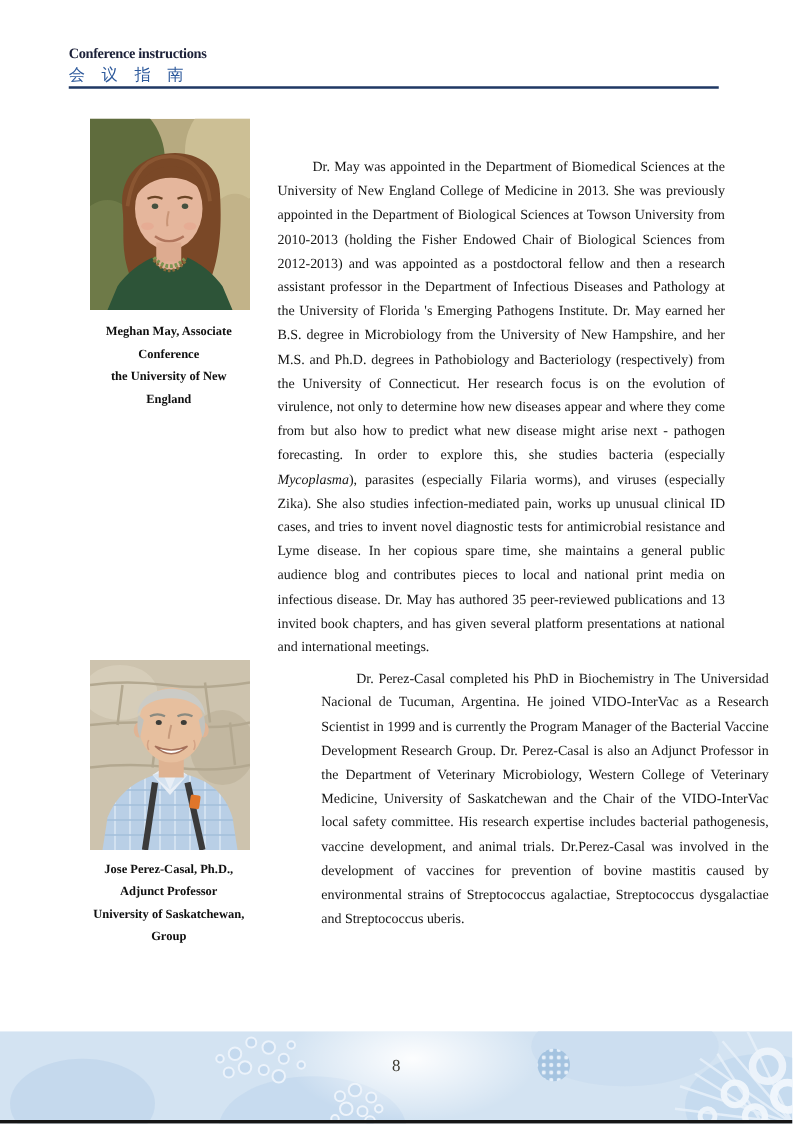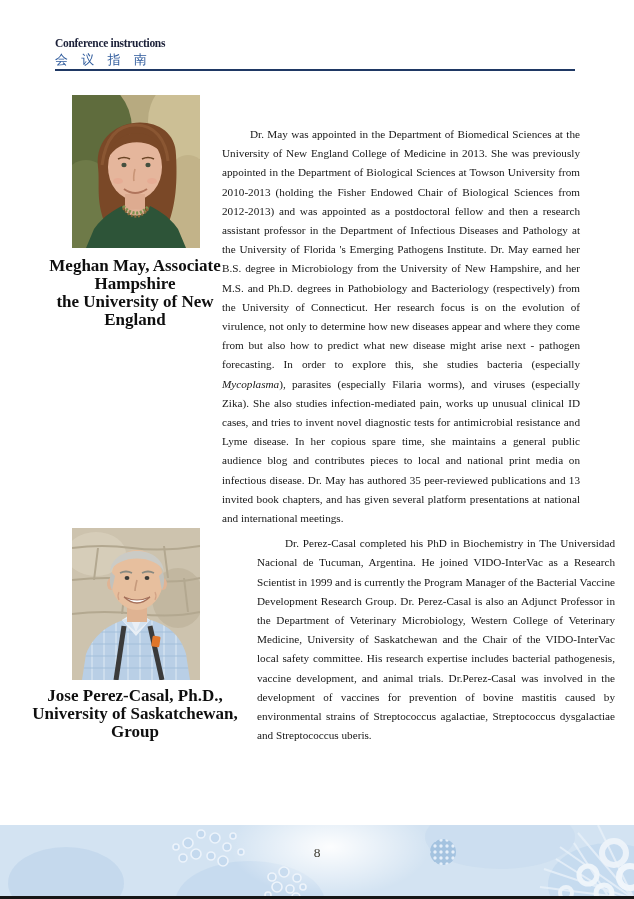--- a/index.html
+++ b/index.html
@@ -20,21 +20,21 @@
   }
   .bio .it{font-style:italic;}
   #bio-1{top:95px;margin-top:30px;}
   #bio-2{top:523px;margin-left:35px;}
   
   .photo{position:absolute;left:72px;display:block;}
   #photo-1{top:95px;}
   #photo-2{top:528px;}
   .caption{
     position:absolute;text-align:center;font-weight:bold;
-    font-size:17px;line-height:18px;color:#0f0f0f;
+    font-size:10px;line-height:18px;color:#0f0f0f;
   }
   #caption-1{left:38px;top:257px;width:194px;}
   #caption-2{left:30px;top:687px;width:210px;text-align:center;}
   
   .footer{position:absolute;left:0;top:825px;width:634px;height:74px;}
   .footer svg{display:block;}
   .page-number{
     position:absolute;left:0;top:845px;width:634px;text-align:center;
     font-size:13.5px;color:#3c3a30;
   }
@@ -77,21 +77,21 @@
     <path d="M36 153 C38 126 50 114 64 114 C78 114 88 126 90 153 Z" fill="#e0b096"></path>
 
     <path d="M14 153 L22 134 C32 120 44 114 50 111 C54 124 74 124 78 111 C84 114 96 120 106 134 L114 153 Z" fill="#2d5438"></path>
 
     <path d="M51 111 Q64 125 77 111" stroke="#7b9350" stroke-width="3" fill="none" stroke-dasharray="2.2 1.6"></path>
     <path d="M51 113 Q64 130 77 113" stroke="#8a6b3a" stroke-width="2.4" fill="none" stroke-dasharray="2 1.6"></path>
   </svg>
 
   <div id="caption-1" class="caption">
     <div>Meghan May, Associate</div>
-    <div>Hampshire</div>
+    <div>Conference</div>
     <div>the University of New</div>
     <div>England</div>
   </div>
 
   <p id="bio-1" class="bio"><span>Dr. May was appointed in the Department of Biomedical Sciences at the University of New England College of Medicine in 2013. She was previously appointed in the Department of Biological Sciences at Towson University from 2010-2013 (holding the Fisher Endowed Chair of Biological Sciences from 2012-2013) and was appointed as a postdoctoral fellow and then a research assistant professor in the Department of Infectious Diseases and Pathology at the University of Florida 's Emerging Pathogens Institute. Dr. May earned her B.S. degree in Microbiology from the University of New Hampshire, and her M.S. and Ph.D. degrees in Pathobiology and Bacteriology (respectively) from the University of Connecticut. Her research focus is on the evolution of virulence, not only to determine how new diseases appear and where they come from but also how to predict what new disease might arise next - pathogen forecasting. In order to explore this, she studies bacteria (especially </span><span class="it">Mycoplasma</span><span>), parasites (especially Filaria worms), and viruses (especially Zika). She also studies infection-mediated pain, works up unusual clinical ID cases, and tries to invent novel diagnostic tests for antimicrobial resistance and Lyme disease. In her copious spare time, she maintains a general public audience blog and contributes pieces to local and national print media on infectious disease. Dr. May has authored 35 peer-reviewed publications and 13 invited book chapters, and has given several platform presentations at national and international meetings.</span></p>
 
   <svg id="photo-2" class="photo" width="128" height="152" viewBox="0 0 128 152">
     <defs>
       <clipPath id="shirtClip">
         <path d="M10 152 L14 126 C22 106 38 96 52 92 L78 92 C94 96 108 106 114 126 L118 152 Z"></path>
@@ -131,20 +131,21 @@
     <path d="M70 45 Q76 42 82 45" stroke="#8a8a80" stroke-width="1.8" fill="none"></path>
     <ellipse cx="55" cy="50" rx="2.4" ry="2" fill="#3c3c38"></ellipse>
     <ellipse cx="75" cy="50" rx="2.4" ry="2" fill="#3c3c38"></ellipse>
     <path d="M65 52 Q63 60 63 63" stroke="#c69a7c" stroke-width="1.6" fill="none"></path>
     <path d="M52 69 Q65 81 78 69 Q65 75 52 69 Z" fill="#ffffff" stroke="#a5705a" stroke-width="1.2"></path>
     <path d="M47 64 Q45 68 47 72 M83 64 Q85 68 83 72" stroke="#d3a386" stroke-width="1.2" fill="none"></path>
   </svg>
 
   <div id="caption-2" class="caption">
     <div>Jose Perez-Casal, Ph.D.,</div>
+    <div>Adjunct Professor</div>
     <div>University of Saskatchewan,</div>
     <div>Group</div>
   </div>
 
   <p id="bio-2" class="bio"><span>Dr. Perez-Casal completed his PhD in Biochemistry in The Universidad Nacional de Tucuman, Argentina. He joined VIDO-InterVac as a Research Scientist in 1999 and is currently the Program Manager of the Bacterial Vaccine Development Research Group. Dr. Perez-Casal is also an Adjunct Professor in the Department of Veterinary Microbiology, Western College of Veterinary Medicine, University of Saskatchewan and the Chair of the VIDO-InterVac local safety committee. His research expertise includes bacterial pathogenesis, vaccine development, and animal trials. Dr.Perez-Casal was involved in the development of vaccines for prevention of bovine mastitis caused by environmental strains of Streptococcus agalactiae, Streptococcus dysgalactiae and Streptococcus uberis.</span></p>
 
   <div class="footer">
     <svg width="634" height="74" viewBox="0 0 634 74" preserveAspectRatio="none">
       <defs>
         <radialGradient id="glow" cx="50%" cy="50%" r="50%">

